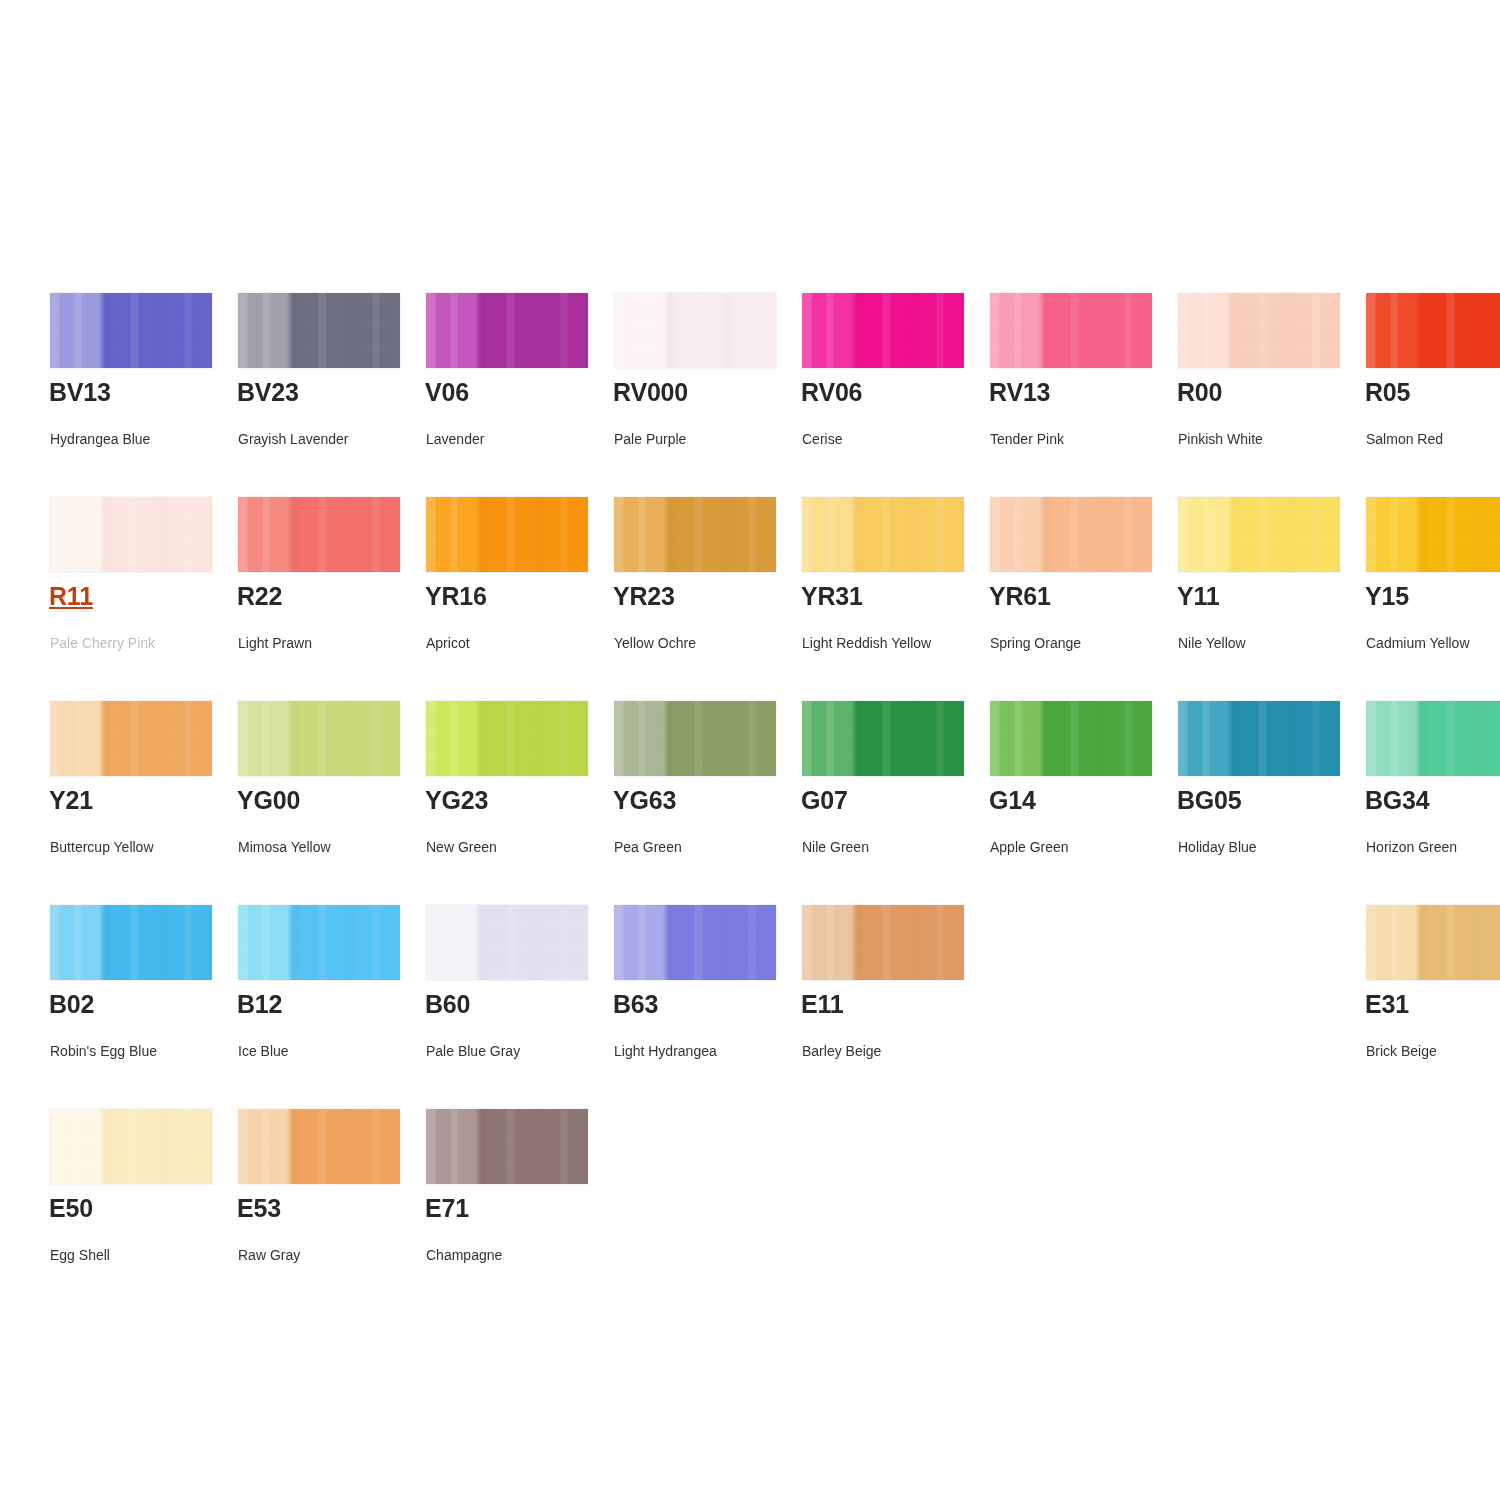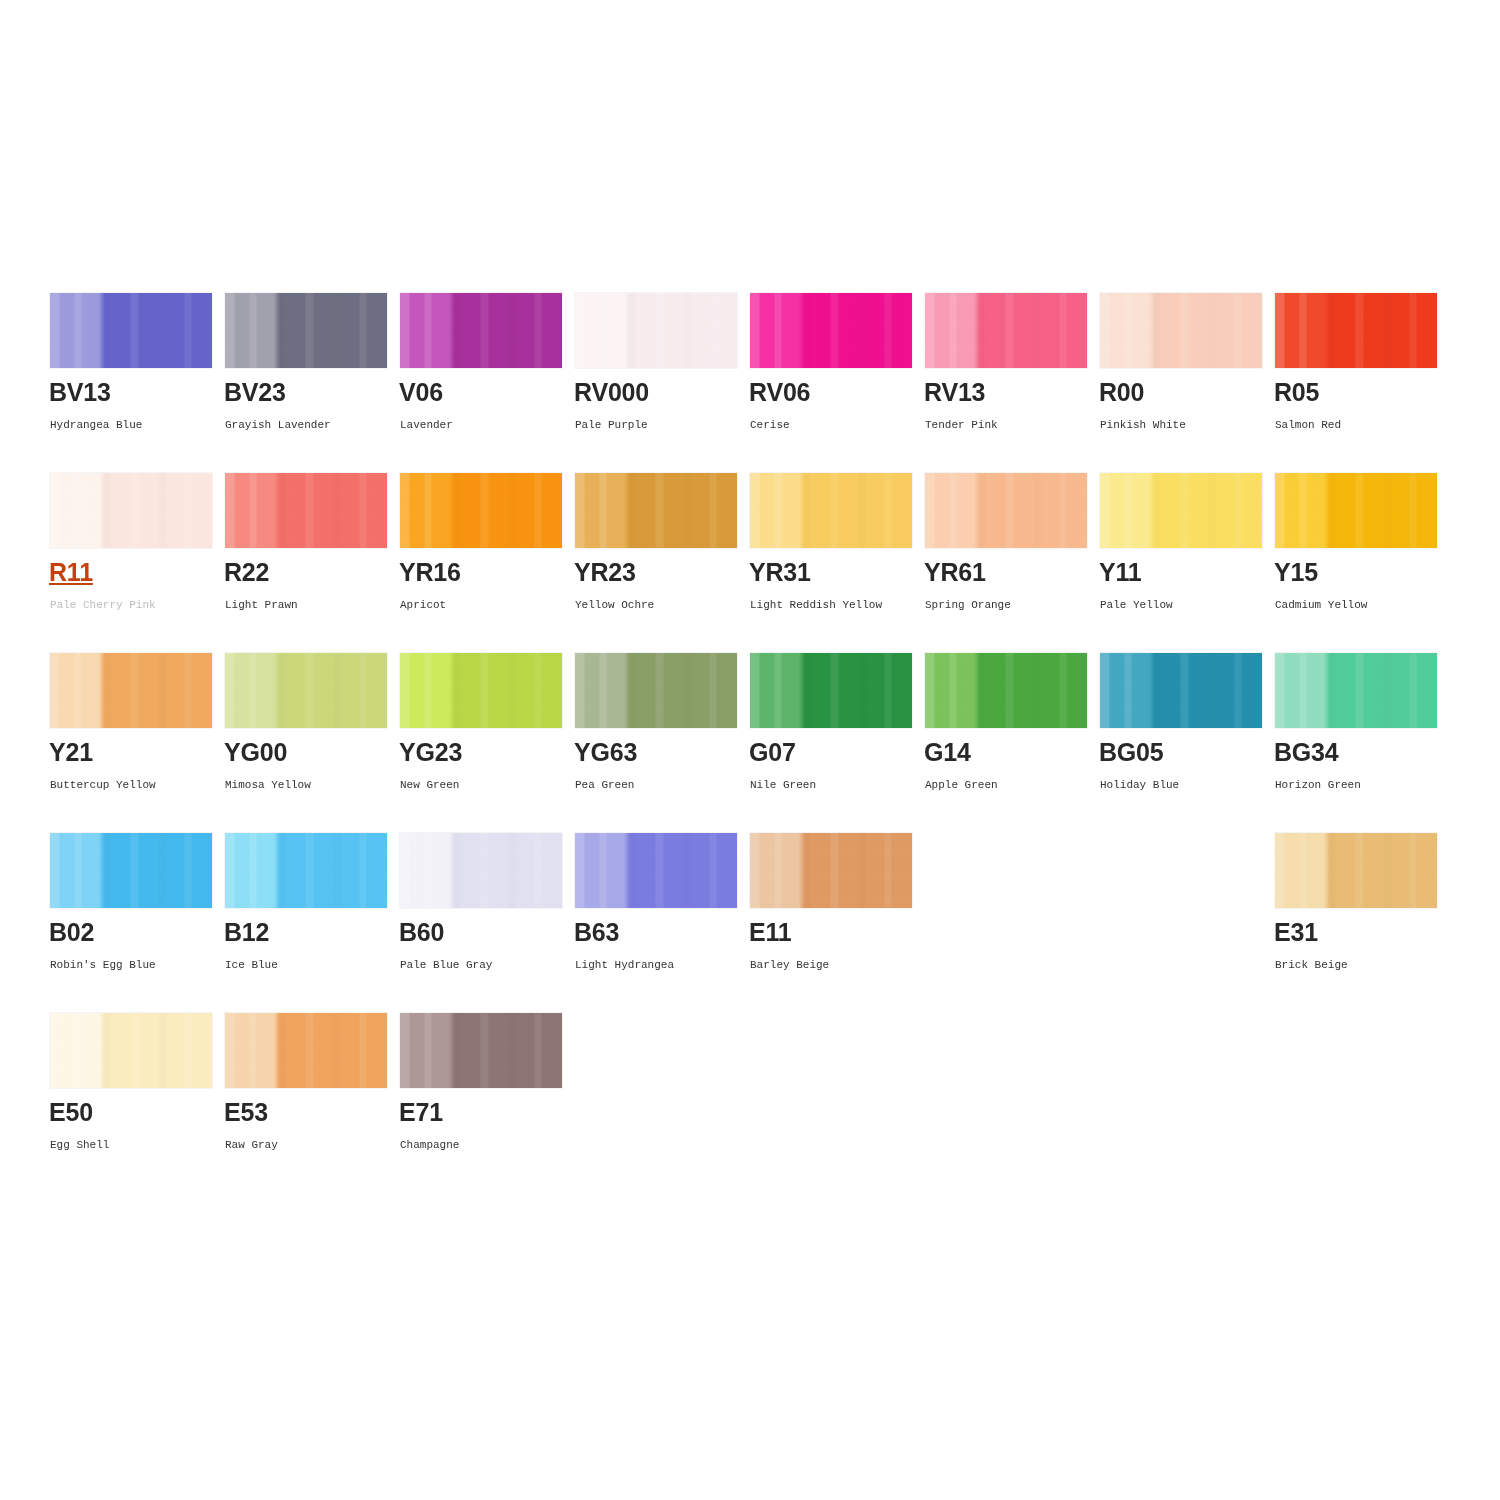--- a/index.html
+++ b/index.html
@@ -22,20 +22,21 @@
     left: 49px;
     top: 292px;
     width: 1402px;
   }
 
   .swatch-grid {
     display: grid;
     grid-template-columns: repeat(8, 164px);
     column-gap: 11px;
     row-gap: 0;
+    gap: 24px;
   }
 
   .swatch-cell {
     width: 164px;
     height: 180px;
     box-sizing: border-box;
     position: relative;
   }
   .swatch-cell.is-empty { visibility: hidden; }
 
@@ -90,27 +91,26 @@
     font-size: 25px;
     font-weight: bold;
     letter-spacing: -0.2px;
     color: #282828;
     line-height: 1;
     white-space: nowrap;
   }
   .swatch-name {
     position: absolute;
     left: 1px;
-    top: 128px;
-    font-size: 11px;
+    top: 140px;
+    font-size: 14px;
     font-weight: normal;
     color: #333333;
     line-height: 1;
     white-space: nowrap;
-    font-family: Liberation Mono, monospace;
   }
 
   .swatch-cell.is-dimmed .swatch-code { color: #c2410c; text-decoration: underline; }
   .swatch-cell.is-dimmed .swatch-name { color: #bdbdbd; text-align: center; }
 </style>
 </head>
 <body>
 
 <div id="chart-root">
   <div class="swatch-grid">
@@ -240,21 +240,21 @@
     <div class="swatch-code">YR61</div>
     <div class="swatch-name">Spring Orange</div>
   </div>
       <div class="swatch-cell">
     <div class="swatch-chip">
       <div class="chip-base" style="background: linear-gradient(90deg, rgb(252, 235, 142) 0%, rgb(252, 235, 142) 30%, rgb(250, 223, 97) 34%, rgb(250, 223, 97) 72%, rgb(250, 223, 97) 100%);"></div>
       <div class="chip-streaks"></div>
       <div class="chip-grain"></div>
     </div>
     <div class="swatch-code">Y11</div>
-    <div class="swatch-name">Pale Yellow</div>
+    <div class="swatch-name">Nile Yellow</div>
   </div>
       <div class="swatch-cell">
     <div class="swatch-chip">
       <div class="chip-base" style="background: linear-gradient(90deg, rgb(251, 205, 54) 0%, rgb(251, 205, 54) 30%, rgb(246, 183, 11) 34%, rgb(246, 183, 11) 72%, rgb(246, 183, 11) 100%);"></div>
       <div class="chip-streaks"></div>
       <div class="chip-grain"></div>
     </div>
     <div class="swatch-code">Y15</div>
     <div class="swatch-name">Cadmium Yellow</div>
   </div>

